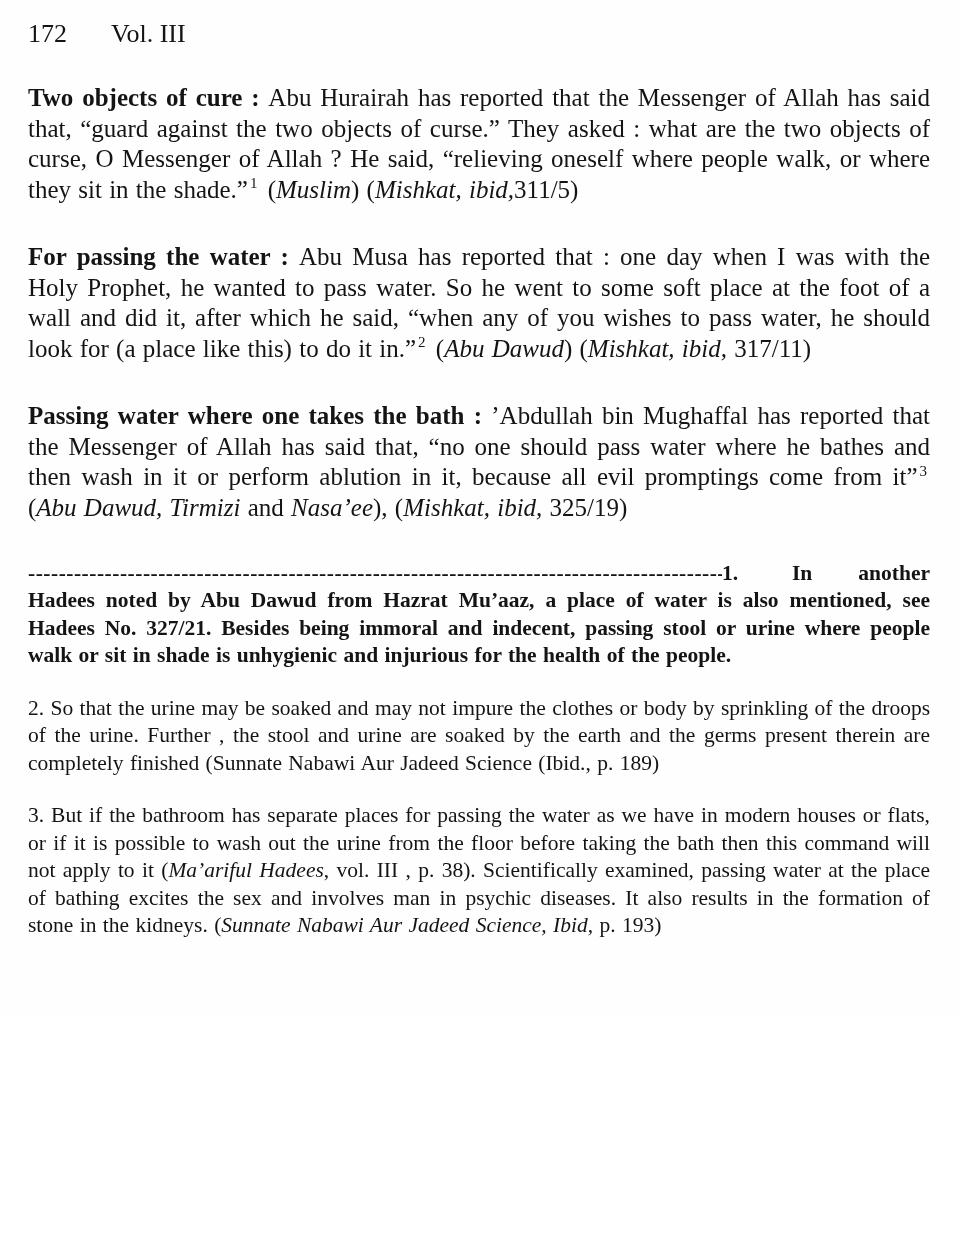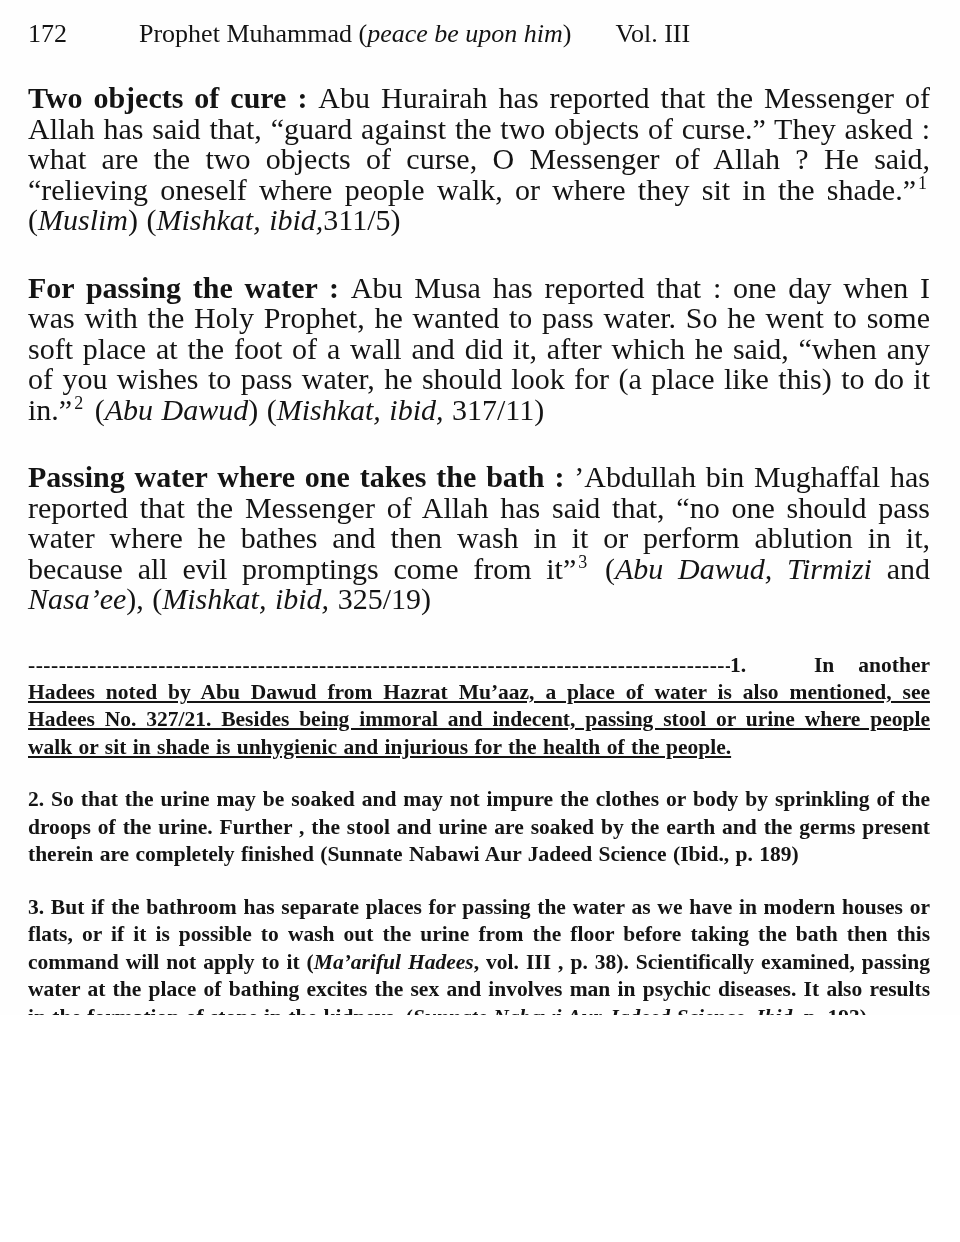--- a/index.html
+++ b/index.html
@@ -23,21 +23,21 @@
     line-height: 32px;
     margin-bottom: 33px;
   }
   .page-number { flex: 0 0 auto; }
   .running-title { flex: 0 0 auto; margin-left: 72px; }
   .running-title .t-italic { font-style: italic; }
   .volume { flex: 0 0 auto; margin-left: 44px; }
 
   
   .para {
-    font-size: 30px;
+    font-size: 25px;
     line-height: 30.5px;
     text-align: justify;
     margin-bottom: 37px;
     word-spacing: 1px;
   }
   .para.last-body { margin-bottom: 7px; }
 
   .seg-bold   { font-weight: 700; }
   .seg-italic { font-style: italic; }
   .seg-regular { }
@@ -57,42 +57,40 @@
     font-weight: 700;
     white-space: nowrap;
   }
   .dashes {
     flex: 1 1 auto;
     overflow: hidden;
     white-space: nowrap;
     letter-spacing: 0.5px;
   }
   .sep-num { flex: 0 0 auto; }
-  .sep-w1 { flex: 0 0 auto; margin-left: 68px; }
-  .sep-w2 { flex: 0 0 auto; margin-left: 24px; font-family: Liberation Serif, serif; }
+  .sep-w1 { flex: 0 0 auto; margin-left: 54px; }
+  .sep-w2 { flex: 0 0 auto; margin-left: 46px; font-family: Liberation Serif, serif; }
 
   
   .footnote {
     font-size: 21.5px;
     line-height: 27.5px;
     text-align: justify;
     margin-bottom: 25px;
     word-spacing: 1px;
-    font-weight: bold;
   }
-  .footnote.fn-bold { font-weight: 700; text-decoration: underline; }
+  .footnote.fn-bold { font-weight: 700; }
 </style>
 </head>
 <body>
 
 <div class="page">
 
   <div class="header">
     <span class="page-number">172</span>
-    <span class="running-title"><span>Prophet Muhammad (</span><span class="t-italic">peace be upon him</span><span>)</span></span>
     <span class="volume">Vol. III</span>
   </div>
 
   <div>
     <p class="para"><span class="seg-bold">Two objects of cure : </span><span class="seg-regular">Abu Hurairah has reported that the Messenger of Allah has said that, “guard against the two objects of curse.” They asked : what are the two objects of curse, O Messenger of Allah ? He said, “relieving oneself where people walk, or where they sit in the shade.”</span><span class="seg-sup">1</span><span class="seg-regular"> (</span><span class="seg-italic">Muslim</span><span class="seg-regular">) (</span><span class="seg-italic">Mishkat, ibid,</span><span class="seg-regular">311/5)</span></p>
     <p class="para"><span class="seg-bold">For passing the water : </span><span class="seg-regular">Abu Musa has reported that : one day when I was with the Holy Prophet, he wanted to pass water. So he went to some soft place at the foot of a wall and did it, after which he said, “when any of you wishes to pass water, he should look for (a place like this) to do it in.”</span><span class="seg-sup">2</span><span class="seg-regular"> (</span><span class="seg-italic">Abu Dawud</span><span class="seg-regular">) (</span><span class="seg-italic">Mishkat, ibid,</span><span class="seg-regular"> 317/11)</span></p>
     <p class="para"><span class="seg-bold">Passing water where one takes the bath : </span><span class="seg-regular">’Abdullah bin Mughaffal has reported that the Messenger of Allah has said that, “no one should pass water where he bathes and then wash in it or perform ablution in it, because all evil promptings come from it”</span><span class="seg-sup">3</span><span class="seg-regular"> (</span><span class="seg-italic">Abu Dawud, Tirmizi</span><span class="seg-regular"> and </span><span class="seg-italic">Nasa’ee</span><span class="seg-regular">), (</span><span class="seg-italic">Mishkat, ibid,</span><span class="seg-regular"> 325/19)</span></p>
   </div>
 
   <div class="separator">

